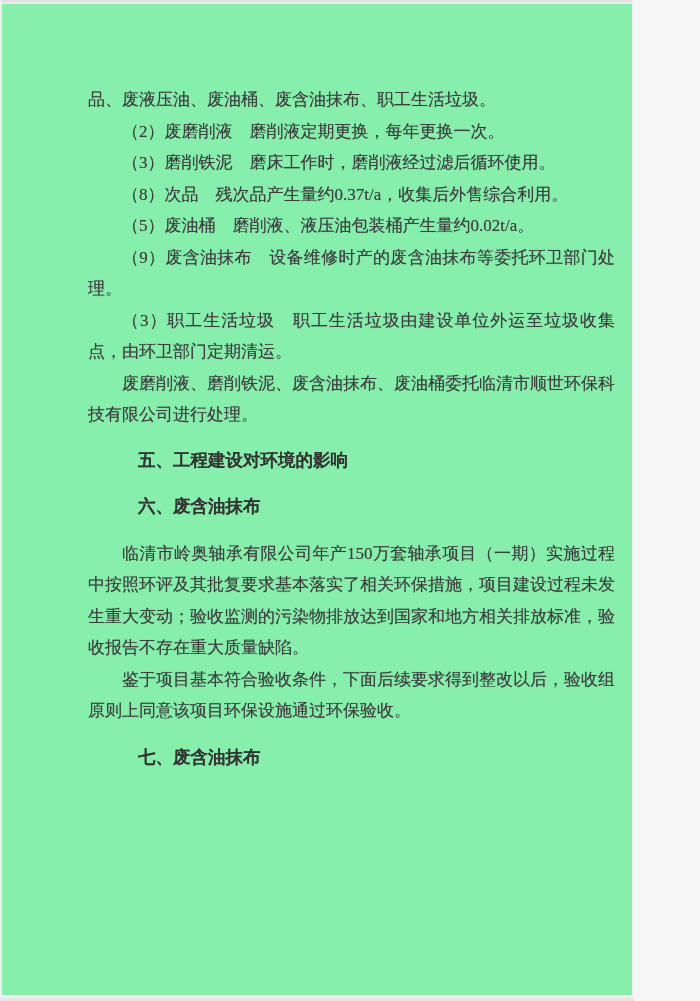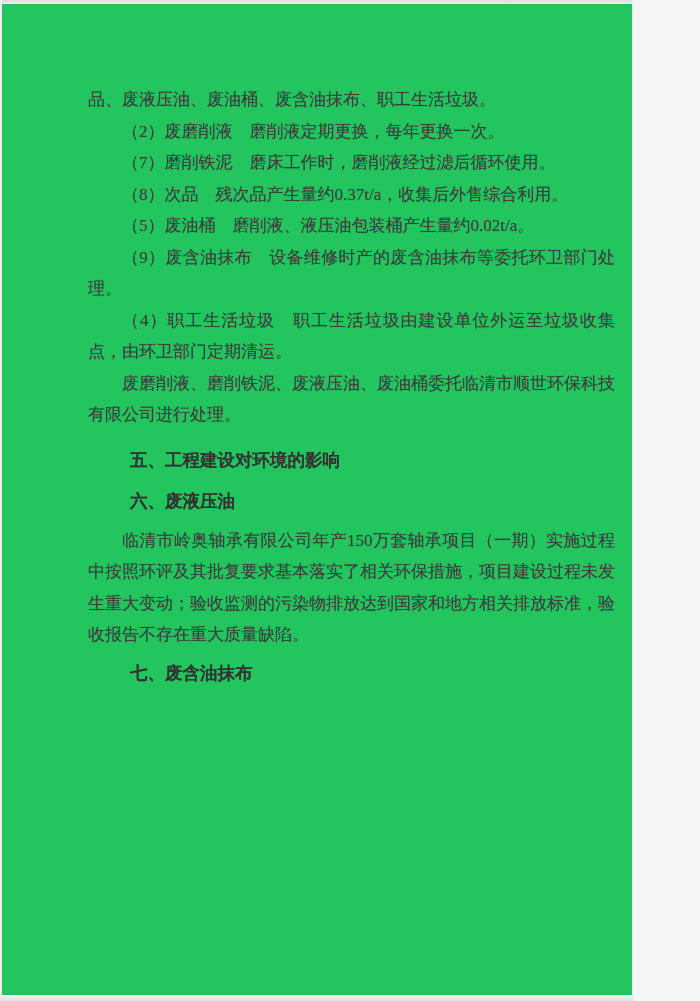--- a/index.html
+++ b/index.html
@@ -5,21 +5,21 @@
   html, body {
     margin: 0;
     padding: 0;
     background: #f6f6f6;
   }
   .viewport {
     position: relative;
     width: 634px;
     height: 1001px;
     overflow: hidden;
-    background: #22c55e;
+    background: #86efac;
     font-family: "Liberation Serif", "DejaVu Serif", serif;
     text-decoration: underline;
   }
   .scan-edge-top {
     position: absolute; top: 0; left: 0; right: 0; height: 4px;
     background: linear-gradient(#dcdcdc, #efefef);
   }
   .scan-edge-bottom {
     position: absolute; bottom: 0; left: 0; right: 0; height: 6px;
     background: linear-gradient(#f3f3f3, #e2e2e2);
@@ -45,21 +45,21 @@
   }
   .page-content p {
     margin: 0;
     text-indent: 2em;
     word-break: break-all;
   }
   .page-content p.cont {
     text-indent: 0;
   }
   .section-heading {
-    margin: 7px;
+    margin: 15px;
     font-family: "Liberation Sans", "DejaVu Sans", sans-serif;
     font-size: 17.5px;
     font-weight: 700;
     line-height: 31.5px;
     color: #333333;
     text-indent: 2em;
     text-shadow: 0 0 0.6px rgba(50, 50, 50, 0.5);
   }
   .section-heading.spaced {
     margin-top: 14px;
@@ -70,29 +70,30 @@
 <body>
 
 <div class="viewport">
   <div class="scan-edge-top"></div>
   <div class="scan-edge-left"></div>
   <div class="scan-edge-right"></div>
 
   <div class="page-content">
     <p class="cont">品、废液压油、废油桶、废含油抹布、职工生活垃圾。</p>
     <p>（2）废磨削液　磨削液定期更换，每年更换一次。</p>
-    <p>（7）磨削铁泥　磨床工作时，磨削液经过滤后循环使用。</p>
+    <p>（3）磨削铁泥　磨床工作时，磨削液经过滤后循环使用。</p>
     <p>（8）次品　残次品产生量约0.37t/a，收集后外售综合利用。</p>
     <p>（5）废油桶　磨削液、液压油包装桶产生量约0.02t/a。</p>
     <p>（9）废含油抹布　设备维修时产的废含油抹布等委托环卫部门处理。</p>
-    <p>（4）职工生活垃圾　职工生活垃圾由建设单位外运至垃圾收集点，由环卫部门定期清运。</p>
-    <p>废磨削液、磨削铁泥、废液压油、废油桶委托临清市顺世环保科技有限公司进行处理。</p>
+    <p>（3）职工生活垃圾　职工生活垃圾由建设单位外运至垃圾收集点，由环卫部门定期清运。</p>
+    <p>废磨削液、磨削铁泥、废含油抹布、废油桶委托临清市顺世环保科技有限公司进行处理。</p>
 
     <h2 class="section-heading spaced">五、工程建设对环境的影响</h2>
 
-    <h2 class="section-heading">六、废液压油</h2>
+    <h2 class="section-heading">六、废含油抹布</h2>
     <p>临清市岭奥轴承有限公司年产150万套轴承项目（一期）实施过程中按照环评及其批复要求基本落实了相关环保措施，项目建设过程未发生重大变动；验收监测的污染物排放达到国家和地方相关排放标准，验收报告不存在重大质量缺陷。</p>
+    <p>鉴于项目基本符合验收条件，下面后续要求得到整改以后，验收组原则上同意该项目环保设施通过环保验收。</p>
 
     <h2 class="section-heading">七、废含油抹布</h2>
   </div>
 
   <div class="scan-edge-bottom"></div>
 </div>
 
 </body></html>

